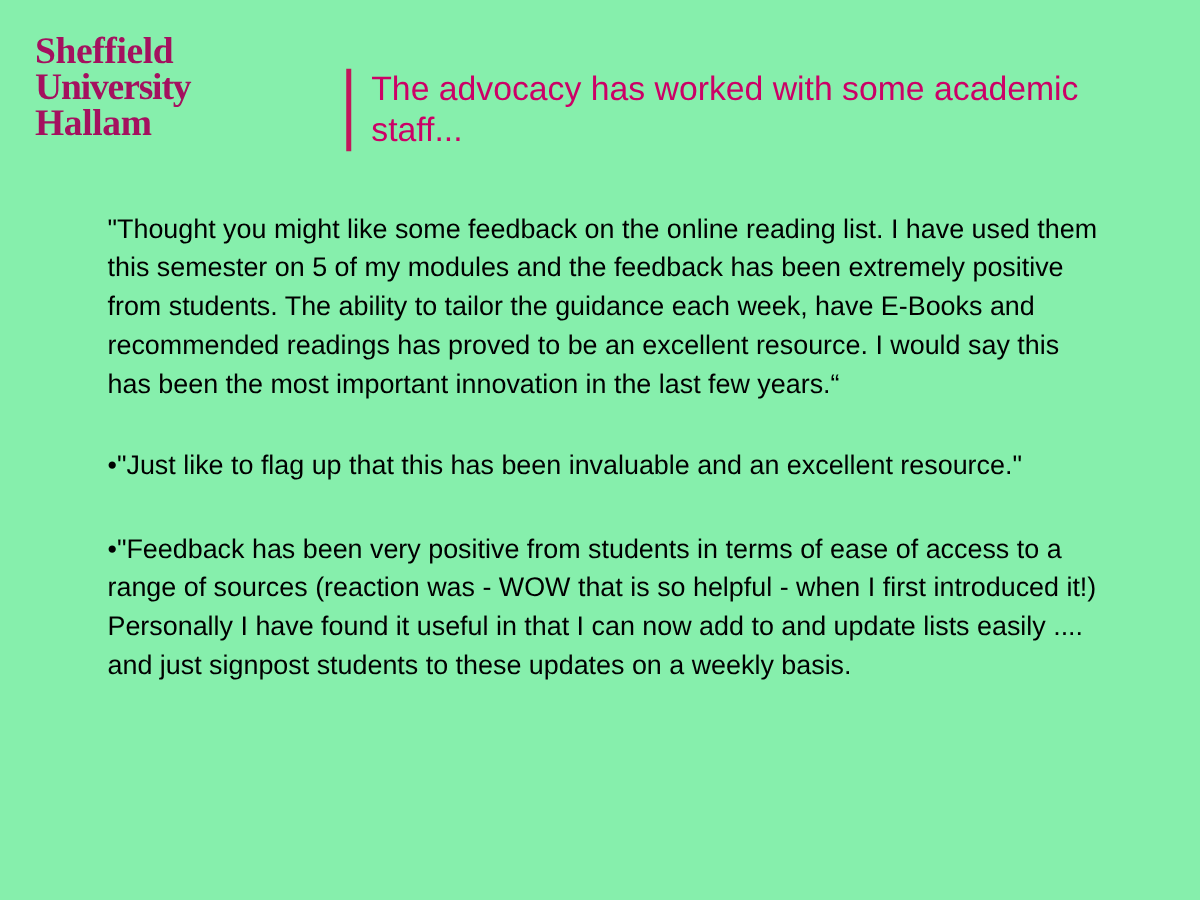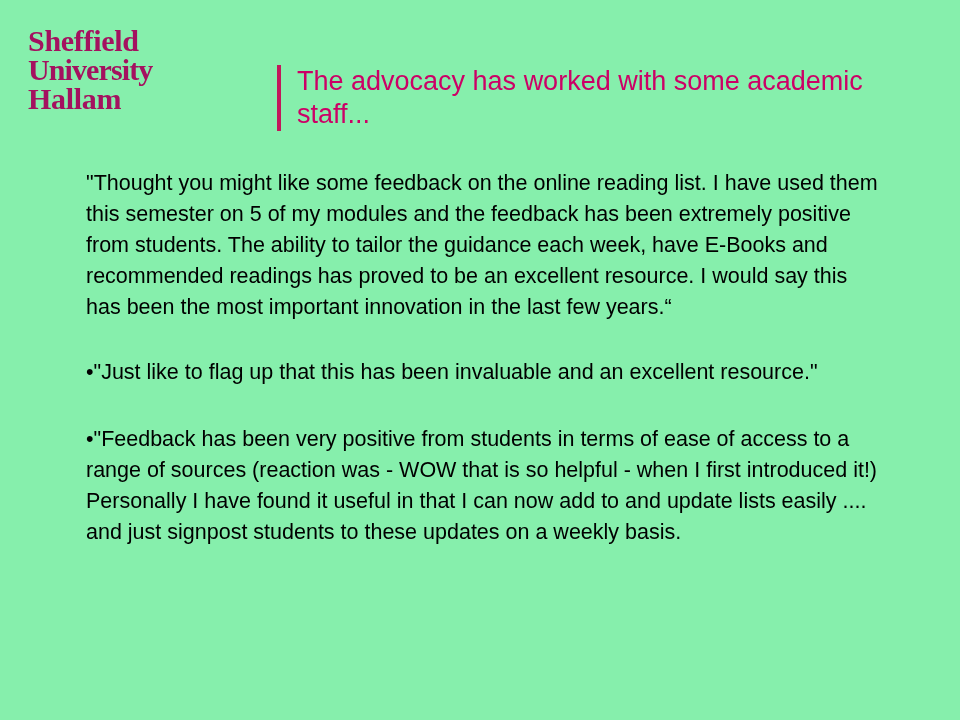--- a/index.html
+++ b/index.html
@@ -35,21 +35,21 @@
     letter-spacing: -0.3px;
     white-space: nowrap;
   }
   .logo-line.l3 {
     letter-spacing: -0.9px;
   }
   
   .title-wrap {
     position: absolute;
     left: 277px;
-    top: 65px;
+    top: 55px;
     width: 640px;
     padding-left: 16px;
     border-left: 4px solid #c2185b;
     box-sizing: border-box;
   }
   .title {
     color: #cc0066;
     font-size: 27px;
     line-height: 33px;
     font-weight: normal;

